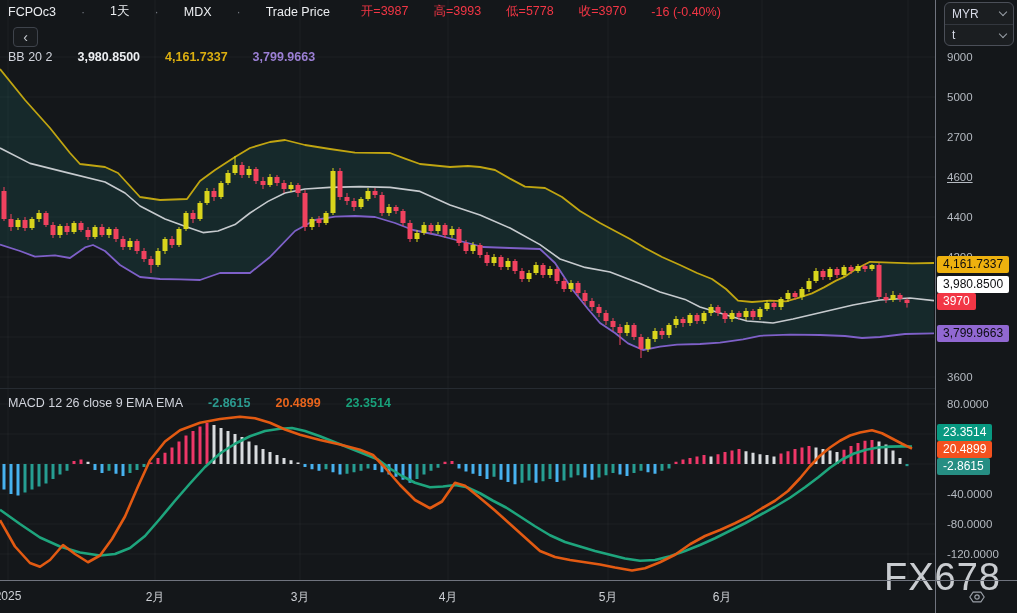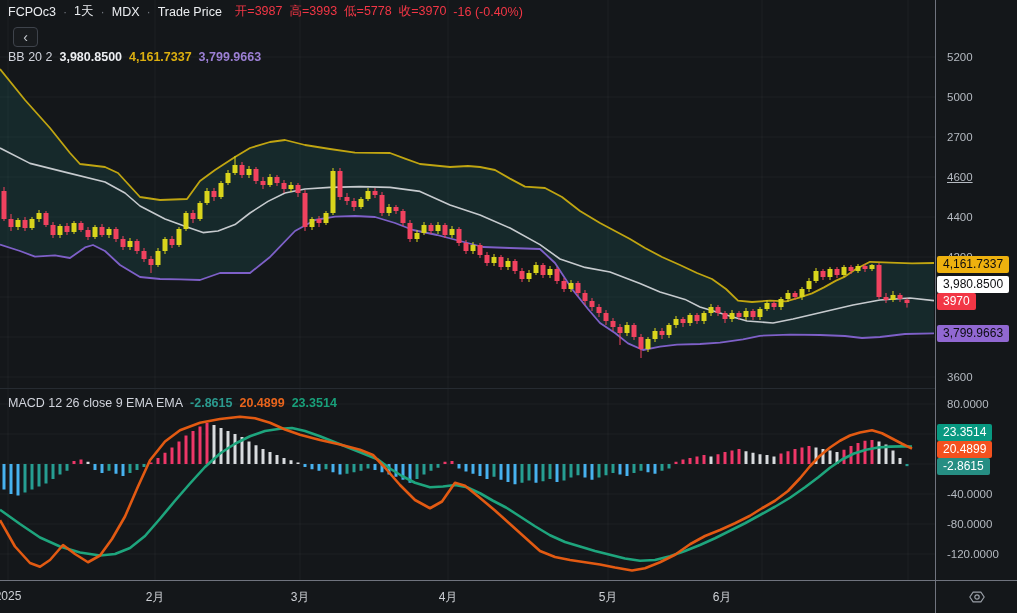--- a/index.html
+++ b/index.html
@@ -3,21 +3,21 @@
 <meta charset="utf-8">
 <style>
   html,body{margin:0;padding:0;background:#0e1114;}
   *{box-sizing:border-box;}
   #app{position:relative;width:1017px;height:613px;background:#14171a;overflow:hidden;
        font-family:"Liberation Sans", sans-serif;color:#d1d4dc;}
   #chart-svg{position:absolute;left:0;top:0;z-index:1;}
   .vsep{position:absolute;left:935px;top:0;width:1px;height:613px;background:#70747e;z-index:4;}
   .hsep-panes{position:absolute;left:0;top:388px;width:935px;height:1px;background:#262b31;z-index:2;}
   .hsep-axis{position:absolute;left:0;top:580px;width:1017px;height:1px;background:#70747e;z-index:4;}
-  .legend-row{position:absolute;left:8px;z-index:6;font-size:12.5px;white-space:nowrap;display:flex;gap:7px;align-items:center;}
+  .legend-row{position:absolute;left:8px;z-index:6;font-size:12.5px;white-space:nowrap;display:flex;gap:25px;align-items:center;}
   .sympart{color:#eceef1;}
   .dot{color:#6f747c;}
   .red{color:#f23645;}
   .back-btn{position:absolute;left:13px;top:27px;width:25px;height:20px;border:1px solid #3e434b;
             border-radius:4px;display:flex;align-items:center;justify-content:center;color:#c7cbd1;
             font-size:14px;line-height:1;z-index:6;cursor:pointer;background:rgba(255,255,255,0.02);}
   .bb-white{color:#eceef1;font-weight:700;}
   .bb-yellow{color:#dcaf10;font-weight:700;}
   .bb-purple{color:#9b7fd4;font-weight:700;}
   .macd-teal{color:#2b9a8f;font-weight:700;}
@@ -758,23 +758,33 @@
     <span class="bb-purple">3,799.9663</span>
   </div>
 
   <div class="legend-row" style="top:396px;">
     <span>MACD 12 26 close 9 EMA EMA</span>
     <span class="macd-teal">-2.8615</span>
     <span class="macd-orange">20.4899</span>
     <span class="macd-green">23.3514</span>
   </div>
 
+  <div class="cur-panel">
+    <div class="cur-row">
+      <span class="cur-label">MYR</span>
+      <span class="chev"></span>
+    </div>
+    <div class="cur-row">
+      <span class="cur-label">t</span>
+      <span class="chev"></span>
+    </div>
+  </div>
 
   <div class="axis-area" id="right-axis">
-      <div class="tick" style="top: 50px;">5200</div>
+      <div class="tick" style="top: 50px;">9000</div>
       <div class="tick" style="top: 90px;">5000</div>
       <div class="tick" style="top: 130px;">2700</div>
       <div class="tick" style="top: 170px; text-decoration: underline;">4600</div>
       <div class="tick" style="top: 210px;">4400</div>
       <div class="tick" style="top: 250px;">4200</div>
       <div class="tick" style="top: 370px;">3600</div>
       <div class="tick" style="top: 397px;">80.0000</div>
       <div class="tick" style="top: 487px;">-40.0000</div>
       <div class="tick" style="top: 517px;">-80.0000</div>
       <div class="tick" style="top: 547px;">-120.0000</div>
@@ -790,20 +800,21 @@
   <div class="time-axis" id="time-axis">
       <div class="month" style="left: 8px;">2025</div>
       <div class="month" style="left: 155px;">2月</div>
       <div class="month" style="left: 300px;">3月</div>
       <div class="month" style="left: 448px;">4月</div>
       <div class="month" style="left: 608px;">5月</div>
       <div class="month" style="left: 722px;">6月</div>
       <div class="month" style="left: 868px; margin-top: 32px;">7月</div>
     </div>
 
+  <div class="watermark">FX678</div>
 
   <div class="corner">
     <svg class="gear" width="18" height="18" viewBox="0 0 18 18">
       <polygon points="4.7,3.6 13.3,3.6 17,9 13.3,14.4 4.7,14.4 1,9" fill="none" stroke="#9aa0a8" stroke-width="1.3" stroke-linejoin="round" transform="scale(0.9) translate(1,1)"></polygon>
       <circle cx="9" cy="9" r="2.2" fill="none" stroke="#9aa0a8" stroke-width="1.2"></circle>
     </svg>
   </div>
 
   <div class="hsep-panes"></div>
   <div class="hsep-axis"></div>

